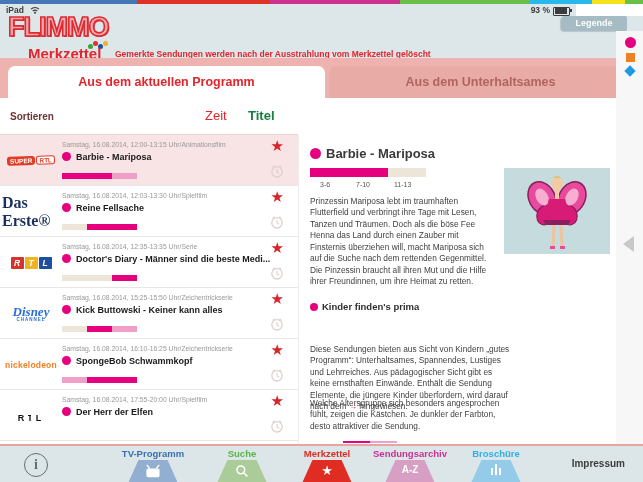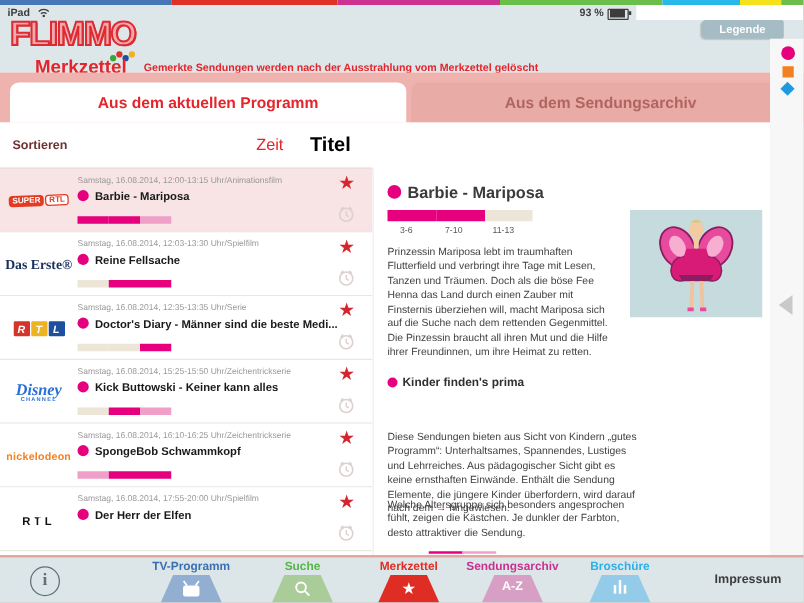--- a/index.html
+++ b/index.html
@@ -4,21 +4,21 @@
 <style>
   html,body{margin:0;padding:0;}
   body{font-family:"Liberation Sans",sans-serif;background:#888;}
   #screen{position:relative;width:643px;height:482px;background:#fff;overflow:hidden;margin:0 auto;}
 
   
   .stripe{position:absolute;top:0;left:0;width:643px;height:4px;display:flex;}
   .stripe i{display:block;height:4px;}
 
   
-  .statusbar{position:absolute;top:4px;left:0;width:509px;height:12px;background:#dde6e9;
+  .statusbar{position:absolute;top:4px;left:0;width:576px;height:12px;background:#dde6e9;
     font-size:8.5px;font-weight:bold;color:#3c3c3c;}
   .statusbar .dev{position:absolute;left:6px;top:1px;}
   .statusbar .wifi{position:absolute;left:30px;top:2px;}
   .statusbar .time{position:absolute;left:0;right:0;top:1px;text-align:center;}
   .statusbar .batt{position:absolute;right:26px;top:1px;}
   .batt-icon{position:absolute;right:6px;top:2.5px;width:15px;height:7px;border:1px solid #3c3c3c;border-radius:1px;}
   .batt-icon:after{content:"";position:absolute;right:-3px;top:1.5px;width:2px;height:3px;background:#3c3c3c;}
   .batt-icon i{position:absolute;left:0.5px;top:0.5px;bottom:0.5px;width:12px;background:#3c3c3c;}
 
   
@@ -47,21 +47,21 @@
   .legend-dot{position:absolute;left:9px;top:6px;width:11px;height:11px;border-radius:50%;}
   .legend-square{position:absolute;left:10px;top:22px;width:9px;height:9px;}
   .legend-diamond{position:absolute;left:10px;top:36px;width:8px;height:8px;transform:rotate(45deg);}
   .pager-arrow{position:absolute;left:7px;top:205px;width:0;height:0;
     border-top:8px solid transparent;border-bottom:8px solid transparent;border-right:11px solid #c9c9c9;}
 
   
   .sortrow{position:absolute;left:0;top:0;width:298px;height:36px;border-bottom:1px solid #e9d2d2;}
   .sort-label{position:absolute;left:10px;top:13px;font-size:10px;font-weight:bold;color:#6b3333;}
   .sort-zeit{position:absolute;left:205px;top:10px;font-size:13px;font-weight:normal;color:#e5242b;}
-  .sort-titel{position:absolute;left:248px;top:10px;font-size:16px;font-weight:bold;color:#000000;}
+  .sort-titel{position:absolute;left:248px;top:10px;font-size:13px;font-weight:bold;color:#15803d;}
 
   
   .list{position:absolute;left:0;top:37px;width:298px;height:309px;overflow:hidden;border-right:1px solid #eee;}
   .row{position:relative;width:298px;height:51px;border-bottom:1px solid #e7e7e7;background:#fff;box-sizing:border-box;}
   .row.selected{background:#f8e3e5;}
   .row .logo{position:absolute;left:2px;top:0;width:58px;height:51px;display:flex;align-items:center;justify-content:center;}
   .row .date{position:absolute;left:62px;top:6px;font-size:6.8px;color:#999;}
   .row .title{position:absolute;left:62px;top:17px;font-size:9px;font-weight:bold;color:#1a1a1a;white-space:nowrap;}
   .dot{display:inline-block;width:9px;height:9px;border-radius:50%;background:#e6007e;margin-right:5px;vertical-align:-1px;}
   .agebar{position:absolute;left:62px;top:38px;display:flex;height:6px;}
@@ -69,21 +69,21 @@
   .seg-dark{background:#e6007e;}
   .seg-light{background:#f0a0c8;}
   .seg-none{background:#ece5d8;}
   .row .star{position:absolute;right:14px;top:2px;font-size:15px;color:#d6252b;}
   .row .alarm{position:absolute;right:13px;top:28px;color:#ded0d0;}
 
   
   .lg-super{display:flex;align-items:center;transform:rotate(-2deg);}
   .lg-super .s1{background:#e23b24;color:#fff;font-size:6.5px;font-weight:bold;padding:1px 3px;border-radius:3px;}
   .lg-super .s2{border:1px solid #e23b24;color:#e23b24;font-size:6.5px;font-weight:bold;padding:0 2px;border-radius:3px;margin-left:1px;background:#fff;}
-  .lg-erste{font-family:"Liberation Serif",serif;font-weight:bold;font-size:11px;color:#1a2f5e;}
+  .lg-erste{font-family:"Liberation Serif",serif;font-weight:bold;font-size:16px;color:#1a2f5e;}
   .lg-rtl{display:flex;gap:1px;}
   .lg-rtl b{width:13px;height:12px;color:#fff;font-size:8.5px;font-style:italic;text-align:center;line-height:12px;border-radius:1px;}
   .lg-rtl .r{background:#d4342c;}.lg-rtl .t{background:#efb221;}.lg-rtl .l{background:#1d4f9e;}
   .lg-disney{text-align:center;color:#2a6fd6;}
   .lg-disney .d1{font-family:"Liberation Serif",serif;font-style:italic;font-weight:bold;font-size:13px;display:block;line-height:11px;}
   .lg-disney .d2{font-size:4.5px;font-weight:bold;letter-spacing:1px;display:block;}
   .lg-nick{font-size:8.5px;font-weight:bold;color:#f28022;letter-spacing:0.2px;}
   .lg-rtl2{text-align:center;}
   .lg-rtl2 .circ{width:24px;height:24px;border-radius:50%;background:#111;margin:0 auto;position:relative;}
   .lg-rtl2 .circ i{position:absolute;top:7px;width:3.5px;height:10px;background:#fff;}
@@ -165,21 +165,21 @@
         <i style="left:10px;top:4px;background:#1d4f9e"></i>
         <i style="left:15px;top:1px;background:#efb221"></i>
     </div>
     <div class="merkzettel-title">Merkzettel</div>
     <div class="notice">Gemerkte Sendungen werden nach der Ausstrahlung vom Merkzettel gelöscht</div>
     <div class="legende-btn">Legende</div>
   </div>
 
   <div class="tabband">
     <div class="tab-active">Aus dem aktuellen Programm</div>
-    <div class="tab-inactive">Aus dem Sendungsarchiv</div>
+    <div class="tab-inactive">Aus dem Unterhaltsames</div>
   </div>
 
   <div class="content">
 
     <div class="sortrow">
       <span class="sort-label">Sortieren</span>
       <span class="sort-zeit">Zeit</span>
       <span class="sort-titel">Titel</span>
     </div>
 

